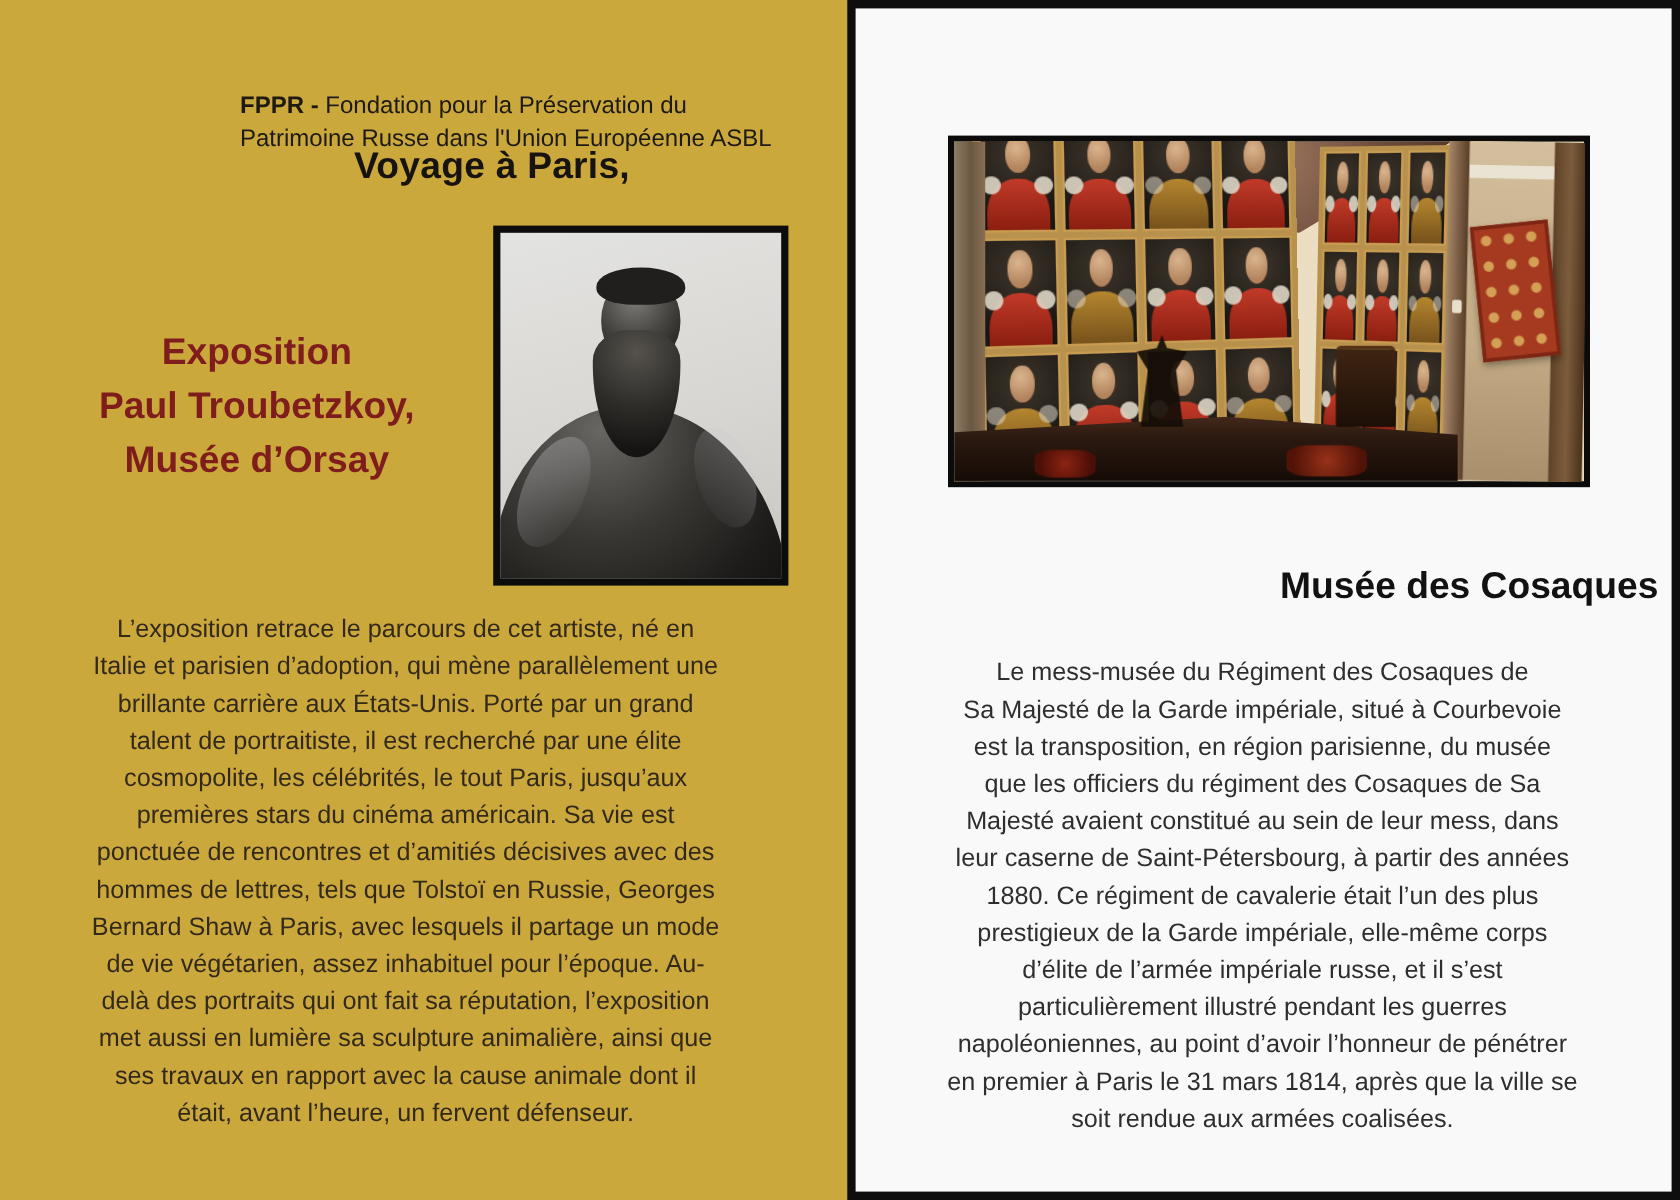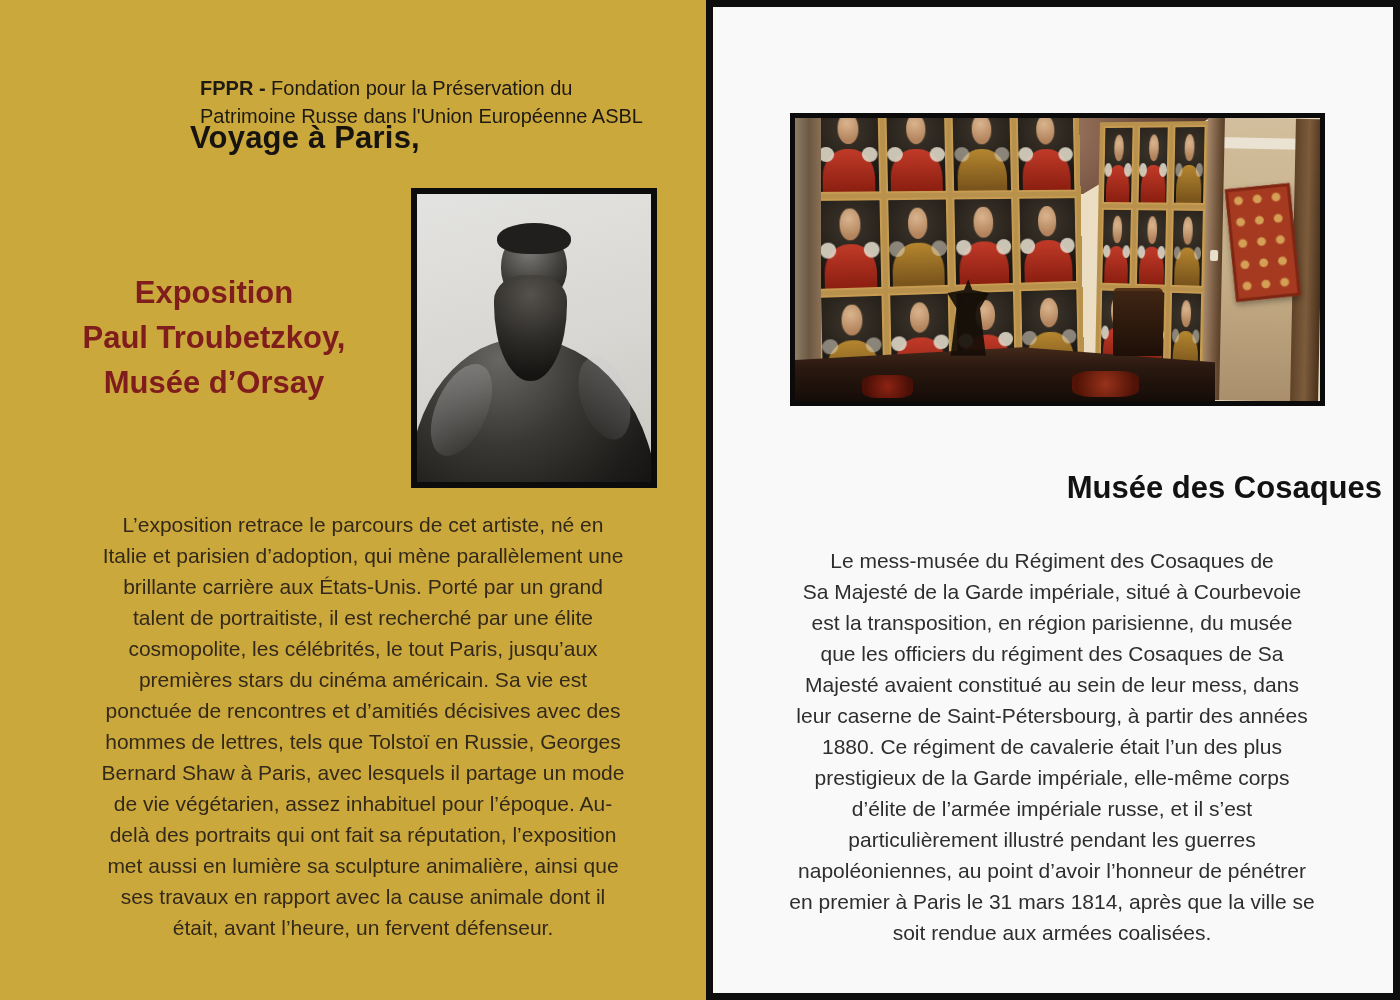--- a/index.html
+++ b/index.html
@@ -19,31 +19,31 @@
   .logo-wrap svg { width:100%; height:100%; }
 
   .org-name {
     position:absolute; left:200px; top:46px; width:488px;
     font-size:20px; line-height:28px; color:#1d1a13; font-weight:400;margin-top:28px;
   }
   .org-name strong { font-weight:700; }
 
   .trip-title {
     position:absolute; left:190px; top:120px; width:440px;
-    text-align:left; font-size:31px; font-weight:700; color:#171410;
+    text-align:center; font-size:31px; font-weight:700; color:#171410;
     letter-spacing:0.2px;
   }
 
   .expo-heading {
     position:absolute; left:18px; top:270px; width:392px;
     text-align:center; font-size:31px; line-height:45px; font-weight:700; color:#7f1d1d;
   }
 
   .expo-body {
-    position:absolute; left:38px; top:509px; width:650px;
+    position:absolute; left:13px; top:509px; width:650px;
     text-align:center; font-size:21px; line-height:31px; color:#33291a;
   }
 
   
   .bust-photo { position:absolute; left:411px; top:188px; width:246px; height:300px; background:#0c0c0c; }
   .bust-scene { position:absolute; inset:6px; background:linear-gradient(165deg,#e3e3e1 0%,#d8d6d2 55%,#c9c7c1 100%); overflow:hidden; }
   .bust-torso {
     position:absolute; left:-3%; bottom:-12%; width:106%; height:62%;
     background:radial-gradient(circle at 36% 12%, #686662 0%, #3a3834 38%, #1d1c1a 72%, #0f0e0d 100%);
     border-radius:46% 54% 0 0 / 80% 95% 0 0;

